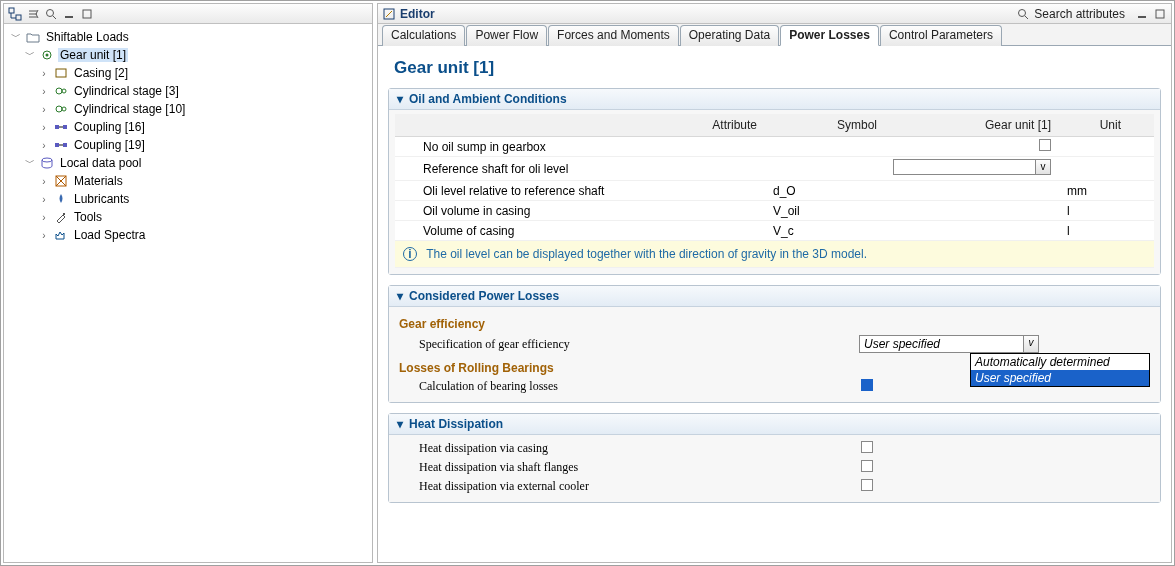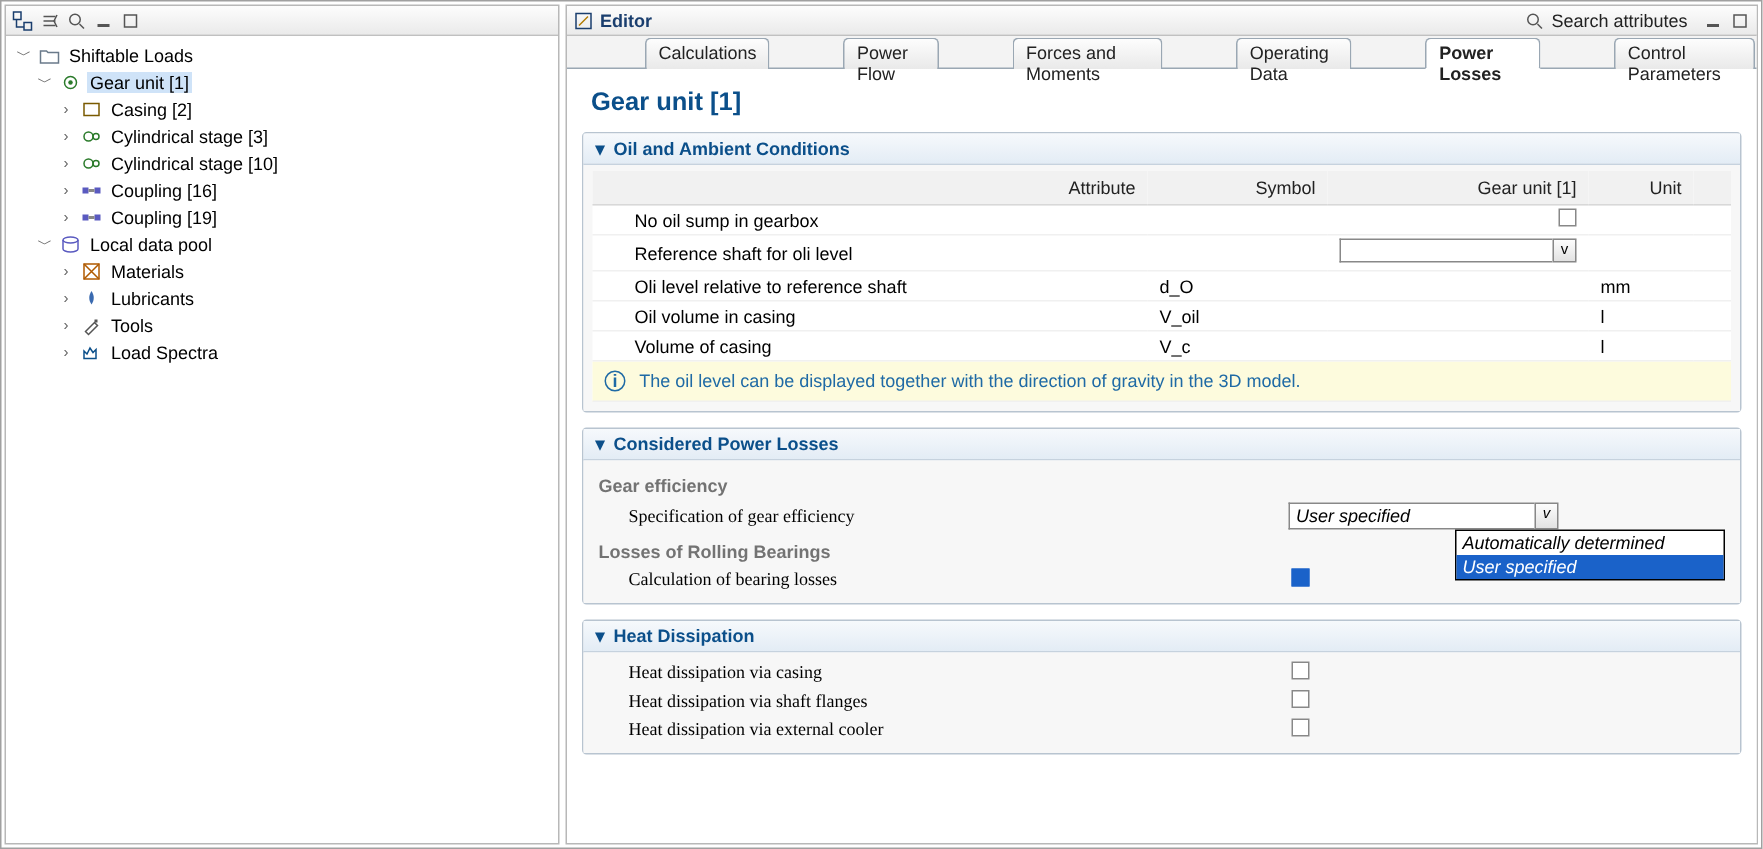--- a/index.html
+++ b/index.html
@@ -13,21 +13,21 @@
 .tree { flex:1; overflow:auto; padding: 4px 0 4px 6px; background:#fff; }
 .tree-row { display:flex; align-items:center; height:18px; gap:3px; padding-left:0; white-space:nowrap; }
 .tw { width:12px; text-align:center; color:#666; font-size:10px; cursor:pointer; }
 .ticon { width:16px; height:16px; display:inline-flex; align-items:center; justify-content:center; }
 .tlabel { padding:0 2px; }
 .sel { background:#cfe3f8; }
 .ind1 { padding-left: 14px; }
 .ind2 { padding-left: 28px; }
 
 .tabs { display:flex; height:22px; border-bottom:1px solid #9aa7b3; background:#f3f3f3; padding-left:4px; gap:0; }
-.tab { padding:2px 8px 0 8px; border:1px solid #9aa7b3; border-bottom:none; border-radius:4px 4px 0 0; background:linear-gradient(#fdfdfd,#e9e9e9); margin-right:1px; color:#222; cursor:pointer; position:relative; top:1px;margin-left:48px; }
+.tab { padding:2px 8px 0 8px; border:1px solid #9aa7b3; border-bottom:none; border-radius:4px 4px 0 0; background:linear-gradient(#fdfdfd,#e9e9e9); margin-right:1px; color:#222; cursor:pointer; position:relative; top:1px; }
 .tab.active { background:#fff; font-weight:600; border-bottom:1px solid #fff; }
 
 .editor-body { flex:1; overflow:auto; background:#fff; padding: 6px 10px; }
 .page-title { color:#0b4f8a; font-size:17px; font-weight:600; margin: 6px 0 10px 6px; }
 
 .section { border:1px solid #b8c4d0; border-radius:3px; margin-bottom:10px; }
 .section-head { display:flex; align-items:center; gap:6px; padding:3px 8px; background:linear-gradient(#f6f9fc,#e3ecf5); border-bottom:1px solid #c6d2de; color:#0b4f8a; font-weight:600; }
 .section-body { padding:4px 6px 6px 6px; background:#f7f7f7; }
 
 .attr-table { width:100%; border-collapse:collapse; background:#fff; }
@@ -43,21 +43,21 @@
 .colUnit { width:70px; }
 .colEnd { width:25px; }
 .check { width:12px; height:12px; border:1px solid #888; background:#fff; display:inline-block; }
 .combo { display:inline-flex; width:100%; }
 .combo-val { flex:1; text-align:left; border:1px solid #888; border-right:none; background:#fff; padding:1px 4px; }
 .combo-btn { width:16px; border:1px solid #888; background:linear-gradient(#fdfdfd,#e2e2e2); text-align:center; font-size:10px; line-height:14px; cursor:pointer; }
 .dropdown { position:absolute; top:18px; left:0; right:0; border:1px solid #000; background:#fff; z-index:10; }
 .dropdown div { text-align:left; padding:1px 4px; }
 .dropdown .hl { background:#1a62c9; color:#fff; }
 .info-row td { background:#fdfbdd; color:#1f6aa5; padding:6px 8px; }
-.subhead { color:#737373; font-weight:600; padding:6px 0 2px 4px; }
+.subhead { color:#a16207; font-weight:600; padding:6px 0 2px 4px; }
 .attr-line { display:flex; align-items:center; padding:2px 0 2px 24px; position:relative; }
 .attr-line .lab { width:440px;font-family:Liberation Serif, serif; }
 .attr-line .valcell { flex:1; position:relative; padding-right:4px;font-style:italic; }
 .attr-line .valcell .check { margin-left:2px; }
 svg { display:block; }
 </style>
 </head>
 <body>
 
 <div class="pane left-pane">

